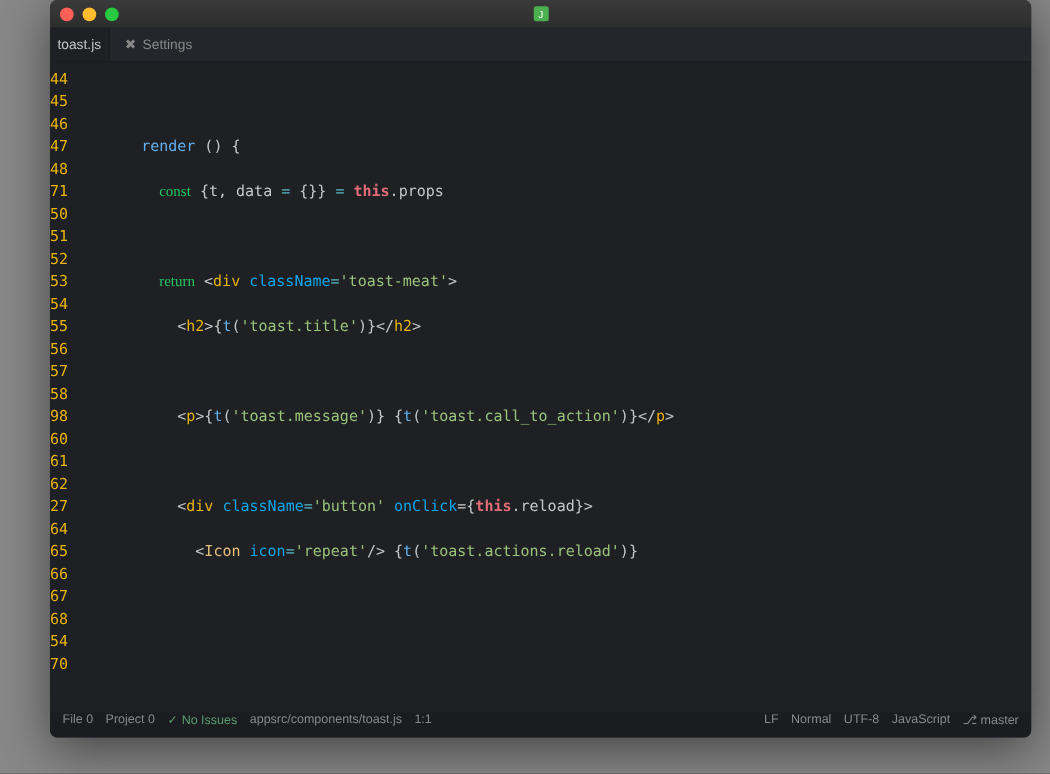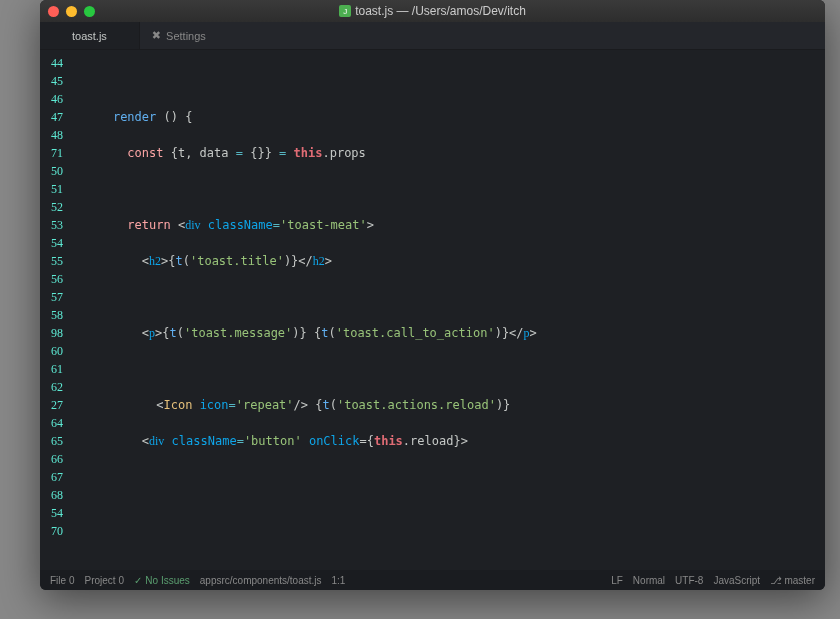--- a/index.html
+++ b/index.html
@@ -62,21 +62,21 @@
       border-radius: 2px;
     }
     .tabbar {
       height: 28px;
       background: #24262b;
       display: flex;
       align-items: center;
       border-bottom: 1px solid #1a1b1e;
     }
     .tab {
-      padding: 0 32px;
+      padding: 0 6px;
       height: 100%;
       display: flex;
       align-items: center;
       font-size: 11px;
       color: #c5c8c6;
       background: #1e2024;
       border-right: 1px solid #1a1b1e;
     }
     .settings-tab {
       padding: 0 12px;
@@ -95,49 +95,48 @@
       flex: 1;
       display: flex;
       background: #1e2024;
       overflow: hidden;
       font-family: 'Menlo', 'Monaco', 'Consolas', monospace;
       font-size: 12px;
       line-height: 18px;
     }
     .gutter {
       width: 44px;
-      text-align: center;
-      color: #5eead4;
+      text-align: left;
+      color: #eab308;
       padding-right: 10px;
       padding-top: 4px;
       user-select: none;
-      font-family: Liberation Serif, serif;
     }
     .gutter div { height: 18px; }
     .code {
       flex: 1;
       padding-top: 4px;
       color: #c5c8c6;
       white-space: pre;
       overflow: hidden;
     }
     .code div { height: 18px; }
-    .kw { color: #fca5a5; }      
+    .kw { color: #22c55e; font-family: Liberation Serif, serif; }      
     .fn { color: #61afef; }      
     .st { color: #98c379; }      
-    .tg { color: #0ea5e9; font-family: Liberation Serif, serif; }      
+    .tg { color: #eab308; }      
     .at { color: #0ea5e9; }      
     .op { color: #56b6c2; }      
     .vr { color: #e06c75; font-weight: bold; }      
     .ye { color: #e5c07b; }      
     .statusbar {
       height: 20px;
       background: #1a1c20;
       display: flex;
-      align-items: center;
+      align-items: flex-start;
       font-size: 10px;
       color: #888;
       padding: 0 10px;
       gap: 10px;
     }
     .statusbar .spacer { flex: 1; }
     .issues { color: #5a9e6f; display: flex; align-items: center; gap: 3px; }
     .check { color: #5a9e6f; }
     .branch-icon { font-size: 10px; }
   </style>
@@ -146,21 +145,20 @@
 
 <div class="window">
   <div class="titlebar">
     <div class="traffic-lights">
       <div class="light close"></div>
       <div class="light min"></div>
       <div class="light max"></div>
     </div>
     <div class="title">
       <span class="js-icon">J</span>
-      <span>toast.js — /Users/amos/Dev/itch</span>
     </div>
   </div>
 
   <div class="tabbar">
     <div class="tab">
       <span>toast.js</span>
     </div>
     <div class="settings-tab">
       <span class="wrench-icon">✖</span>
       <span>Settings</span>
@@ -200,22 +198,22 @@
     <div class="code">
 <div><span></span></div>
 <div>    <span class="fn">render</span><span> () {</span></div>
 <div>      <span class="kw">const</span><span> {t, data </span><span class="op">=</span><span> {}} </span><span class="op">=</span><span> </span><span class="vr">this</span><span>.props</span></div>
 <div><span></span></div>
 <div>      <span class="kw">return</span><span> &lt;</span><span class="tg">div</span><span> </span><span class="at">className</span><span class="op">=</span><span class="st">'toast-meat'</span><span>&gt;</span></div>
 <div>        <span>&lt;</span><span class="tg">h2</span><span>&gt;{</span><span class="fn">t</span><span>(</span><span class="st">'toast.title'</span><span>)}&lt;/</span><span class="tg">h2</span><span>&gt;</span></div>
 <div><span></span></div>
 <div>        <span>&lt;</span><span class="tg">p</span><span>&gt;{</span><span class="fn">t</span><span>(</span><span class="st">'toast.message'</span><span>)} {</span><span class="fn">t</span><span>(</span><span class="st">'toast.call_to_action'</span><span>)}&lt;/</span><span class="tg">p</span><span>&gt;</span></div>
 <div><span></span></div>
+<div>        <span>&lt;</span><span class="tg">div</span><span> </span><span class="at">className</span><span class="op">=</span><span class="st">'button'</span><span> </span><span class="at">onClick</span><span>={</span><span class="vr">this</span><span>.reload}&gt;</span></div>
 <div>          <span>&lt;</span><span class="ye">Icon</span><span> </span><span class="at">icon</span><span class="op">=</span><span class="st">'repeat'</span><span>/&gt; {</span><span class="fn">t</span><span>(</span><span class="st">'toast.actions.reload'</span><span>)}</span></div>
-<div>        <span>&lt;</span><span class="tg">div</span><span> </span><span class="at">className</span><span class="op">=</span><span class="st">'button'</span><span> </span><span class="at">onClick</span><span>={</span><span class="vr">this</span><span>.reload}&gt;</span></div>
 <div><span></span></div>
 
 
 
 
 
 
 
 
 

